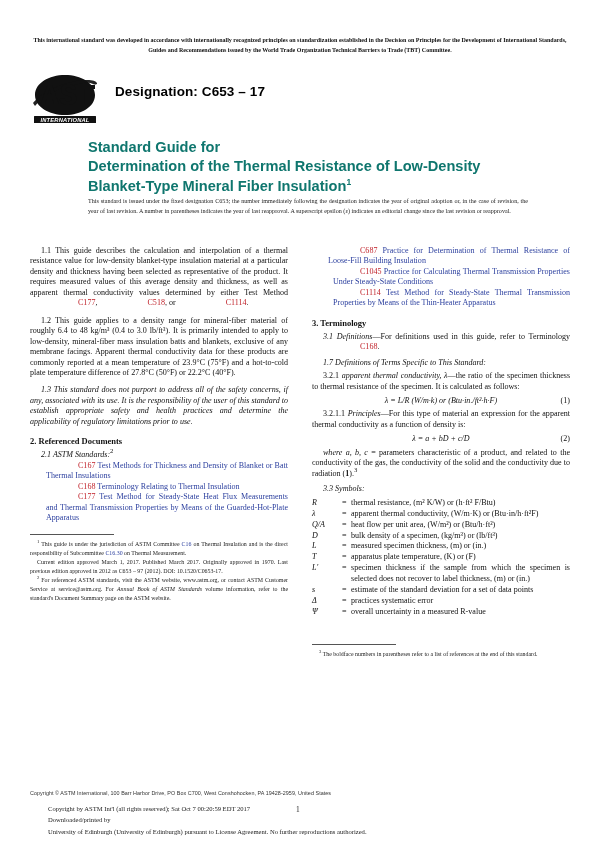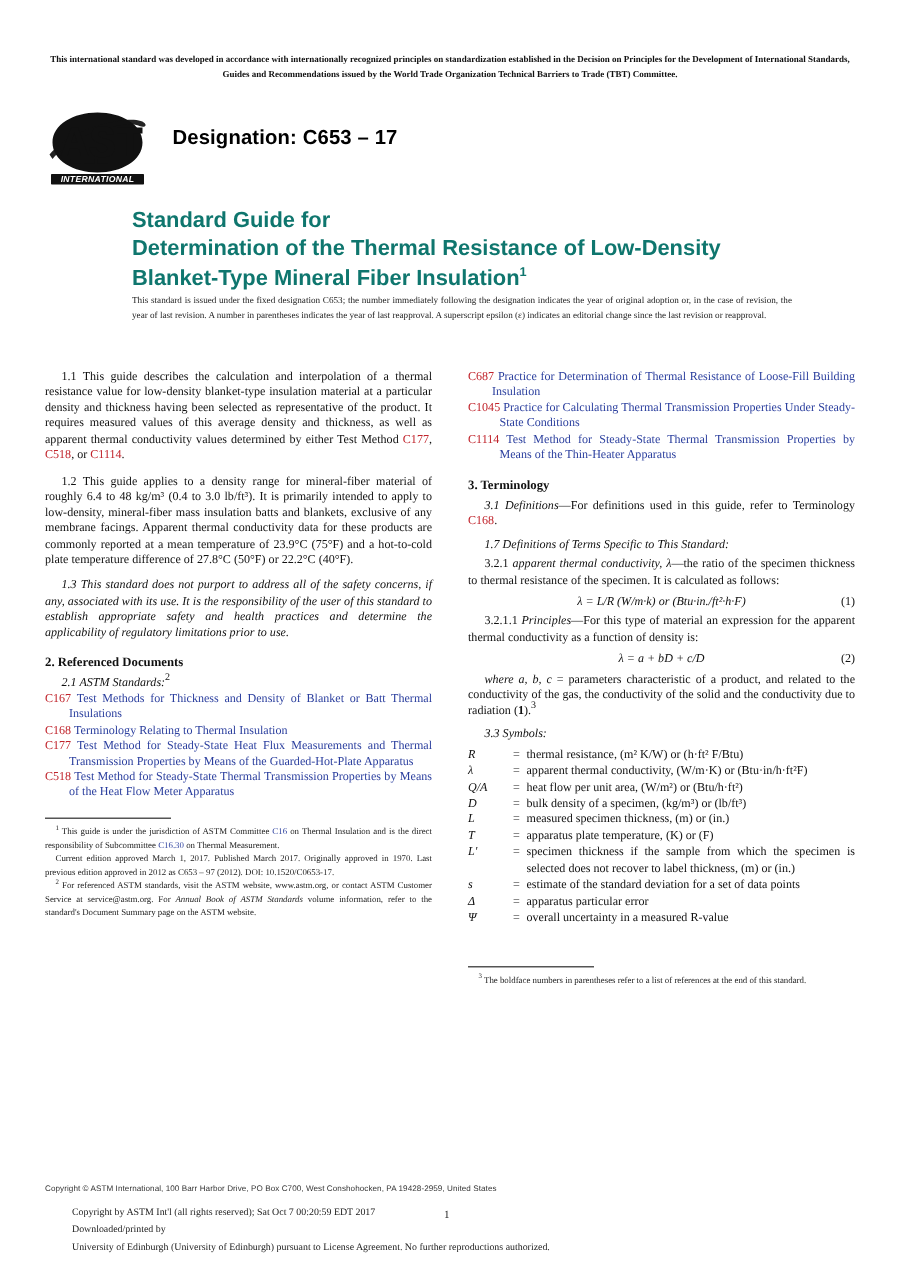--- a/index.html
+++ b/index.html
@@ -109,20 +109,21 @@
   .sec-head:first-child { margin-top: 0; }
   p.para {
     margin: 0 0 0 0;
     text-indent: 11px;
   }
   p.para + p.para { margin-top: 7px; }
   .it { font-style: italic; }
   .bd { font-weight: bold; }
   .ref {
     color: #c0232b;
+    margin-left: 48px;
   }
   .cite {
     color: #2b3f9e;
   }
   .hang {
     margin: 0;
     padding-left: 16px;
     text-indent: -16px;
     text-align: justify;
   }
@@ -256,21 +257,20 @@
     <p class="para it">1.3 This standard does not purport to address all of the safety concerns, if any, associated with its use. It is the responsibility of the user of this standard to establish appropriate safety and health practices and determine the applicability of regulatory limitations prior to use.</p>
 
     <div class="sec-head">2. Referenced Documents</div>
 
     <p class="para" style="text-indent:11px;"><span class="it">2.1 ASTM Standards:</span><sup>2</sup></p>
 
     <div>
       <p class="hang"><span class="ref">C167</span> <span class="cite">Test Methods for Thickness and Density of Blanket or Batt Thermal Insulations</span></p>
       <p class="hang"><span class="ref">C168</span> <span class="cite">Terminology Relating to Thermal Insulation</span></p>
       <p class="hang"><span class="ref">C177</span> <span class="cite">Test Method for Steady-State Heat Flux Measurements and Thermal Transmission Properties by Means of the Guarded-Hot-Plate Apparatus</span></p>
-      <p class="hang"><span class="ref">C518</span> <span class="cite">Test Method for Steady-State Thermal Transmission Properties by Means of the Heat Flow Meter Apparatus</span></p>
     </div>
 
     <div class="fn-rule"></div>
 
     <div class="footnote">
       <p class="ind"><sup>1</sup><span> This guide is under the jurisdiction of ASTM Committee </span><span class="cite">C16</span><span> on Thermal Insulation and is the direct responsibility of Subcommittee </span><span class="cite">C16.30</span><span> on Thermal Measurement.</span></p>
       <p class="ind">Current edition approved March 1, 2017. Published March 2017. Originally approved in 1970. Last previous edition approved in 2012 as C653 – 97 (2012). DOI: 10.1520/C0653-17.</p>
       <p class="ind"><sup>2</sup><span> For referenced ASTM standards, visit the ASTM website, www.astm.org, or contact ASTM Customer Service at service@astm.org. For </span><span class="it">Annual Book of ASTM Standards</span><span> volume information, refer to the standard's Document Summary page on the ASTM website.</span></p>
     </div>
   </div>
@@ -339,21 +339,21 @@
           <td class="def">specimen thickness if the sample from which the specimen is selected does not recover to label thickness, (m) or (in.)</td>
         </tr>
         <tr>
           <td class="sym">s</td>
           <td class="eqs">=</td>
           <td class="def">estimate of the standard deviation for a set of data points</td>
         </tr>
         <tr>
           <td class="sym">Δ</td>
           <td class="eqs">=</td>
-          <td class="def">apparatus particular error</td>
+          <td class="def">practices systematic error</td>
         </tr>
         <tr>
           <td class="sym">Ψ</td>
           <td class="eqs">=</td>
           <td class="def">overall uncertainty in a measured R-value</td>
         </tr>
       </tbody>
     </table>
 
     <div class="fn-rule" style="margin-top:26px;"></div>

